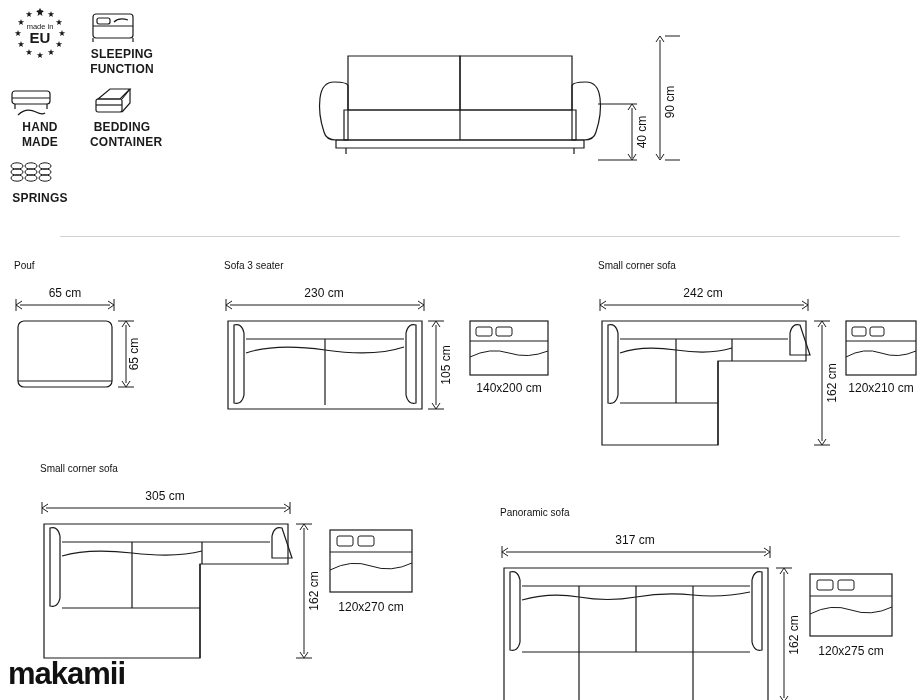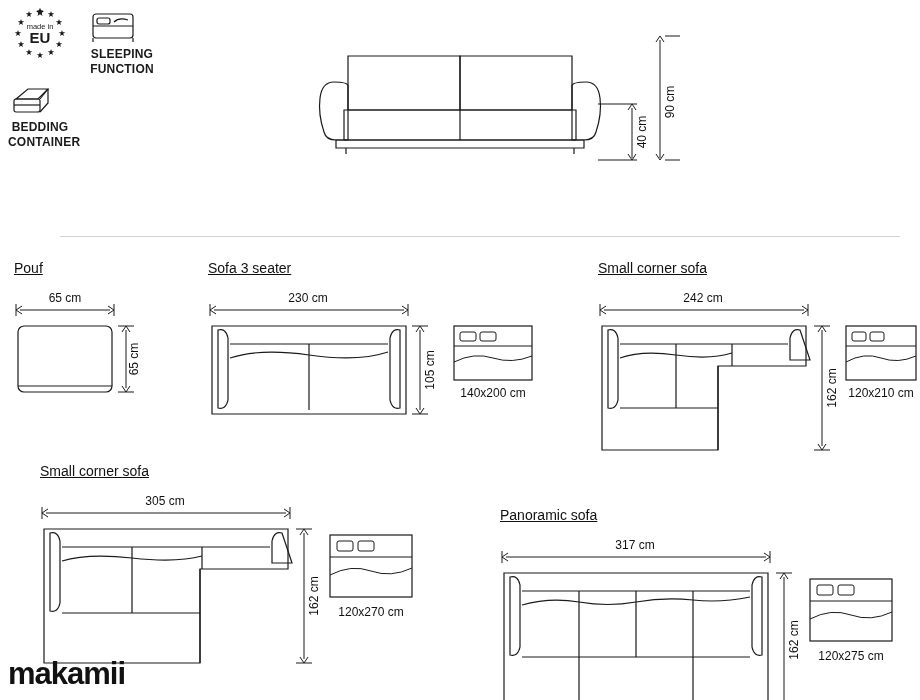--- a/index.html
+++ b/index.html
@@ -5,21 +5,21 @@
   html,body{margin:0;padding:0;}
   body{
     width:920px;height:700px;
     background:#ffffff;
     font-family:"Liberation Sans", sans-serif;
     color:#1a1a1a;
     position:relative;
     overflow:hidden;
   }
   .page{position:absolute;left:0;top:0;width:824px;height:700px;}
-  .sec-title{font-size:14px;font-weight:400;color:#111;text-decoration:underline;}
+  .sec-title{font-size:10px;font-weight:400;color:#111;}
   .dim{font-size:12px;color:#111;}
   svg{display:block;overflow:visible;}
   .stroke{fill:none;stroke:#1a1a1a;stroke-width:1.2;}
   .stroke-thin{fill:none;stroke:#1a1a1a;stroke-width:1;}
 
   
   .badges{position:absolute;left:8px;top:6px;width:160px;}
   .badge-row{display:flex;gap:18px;margin-bottom:8px;}
   .badge{width:64px;text-align:center;}
   .badge .cap{font-size:12px;font-weight:700;line-height:1.12;letter-spacing:.2px;margin-top:2px;text-transform:uppercase;}
@@ -79,35 +79,61 @@
           <rect x="7" y="12" width="13" height="6" rx="2" class="stroke"></rect>
           <path class="stroke" d="M24 16 q5 -5 14 -2"></path>
           <path class="stroke" d="M3 32 v4 M43 32 v4"></path>
         </svg>
         <div class="cap">SLEEPING</div>
         <div class="cap">FUNCTION</div>
       </div>
     </div>
 
     <div class="badge-row">
+      <div class="badge">
+        <svg width="46" height="34" viewBox="0 0 46 34">
+          <rect x="4" y="6" width="38" height="13" rx="3" class="stroke"></rect>
+          <path class="stroke" d="M4 13 H42"></path>
+          <path class="stroke" d="M7 19 v5 M39 19 v5"></path>
+          <path class="stroke" d="M10 30 q8 -8 18 -3 q6 3 9 1"></path>
+        </svg>
+        <div class="cap">HAND</div>
+        <div class="cap">MADE</div>
+      </div>
 
       <div class="badge">
         <svg width="46" height="34" viewBox="0 0 46 34">
           <path class="stroke" d="M8 14 L20 4 L40 4 L30 14 Z"></path>
           <rect x="6" y="14" width="26" height="13" rx="2" class="stroke"></rect>
           <path class="stroke" d="M32 14 L40 4"></path>
           <path class="stroke" d="M32 27 L40 18 L40 4"></path>
           <path class="stroke" d="M6 20 H32"></path>
         </svg>
         <div class="cap">BEDDING</div>
         <div class="cap">CONTAINER</div>
       </div>
     </div>
 
     <div class="badge-row">
+      <div class="badge">
+        <svg width="46" height="32" viewBox="0 0 46 32">
+          <g class="stroke-thin">
+            <ellipse cx="9" cy="8" rx="6" ry="3.2"></ellipse>
+              <ellipse cx="9" cy="14" rx="6" ry="3.2"></ellipse>
+              <ellipse cx="9" cy="20" rx="6" ry="3.2"></ellipse>
+            <ellipse cx="23" cy="8" rx="6" ry="3.2"></ellipse>
+              <ellipse cx="23" cy="14" rx="6" ry="3.2"></ellipse>
+              <ellipse cx="23" cy="20" rx="6" ry="3.2"></ellipse>
+            <ellipse cx="37" cy="8" rx="6" ry="3.2"></ellipse>
+              <ellipse cx="37" cy="14" rx="6" ry="3.2"></ellipse>
+              <ellipse cx="37" cy="20" rx="6" ry="3.2"></ellipse>
+          </g>
+        </svg>
+        <div class="cap">SPRINGS</div>
+      </div>
 
     </div>
   </div>
 
   <div class="hero">
     <svg width="320" height="150" viewBox="0 0 320 150">
 
       <path class="stroke" d="M48 42 H160 V96 H48 Z"></path>
       <path class="stroke" d="M160 42 H272 V96 H160 Z"></path>
 
@@ -156,21 +182,21 @@
       <path class="stroke" d="M4 106 H98"></path>
 
       <path class="stroke-thin" d="M112 50 V108"></path>
       <path class="stroke-thin" d="M108 52 L112 46 L116 52"></path>
       <path class="stroke-thin" d="M108 106 L112 112 L116 106"></path>
       <path class="stroke-thin" d="M104 46 H120 M104 112 H120"></path>
       <text x="124" y="79" font-family="Liberation Sans, sans-serif" font-size="12" text-anchor="middle" fill="#111" transform="rotate(-90 124 79)">65 cm</text>
     </svg>
   </div>
 
-  <div class="sec" style="left:208px;top:260px;">
+  <div class="sec" style="left:224px;top:260px;">
     <div class="title sec-title">Sofa 3 seater</div>
     <svg width="330" height="160" viewBox="0 0 330 160">
 
       <path class="stroke-thin" d="M6 30 H196"></path>
       <path class="stroke-thin" d="M8 26 L2 30 L8 34"></path>
       <path class="stroke-thin" d="M194 26 L200 30 L194 34"></path>
       <path class="stroke-thin" d="M2 24 V36 M200 24 V36"></path>
       <text x="100" y="22" font-family="Liberation Sans, sans-serif" font-size="12" text-anchor="middle" fill="#111">230 cm</text>
 
       <path class="stroke" d="M4 46 H198 V134 H4 Z"></path>

